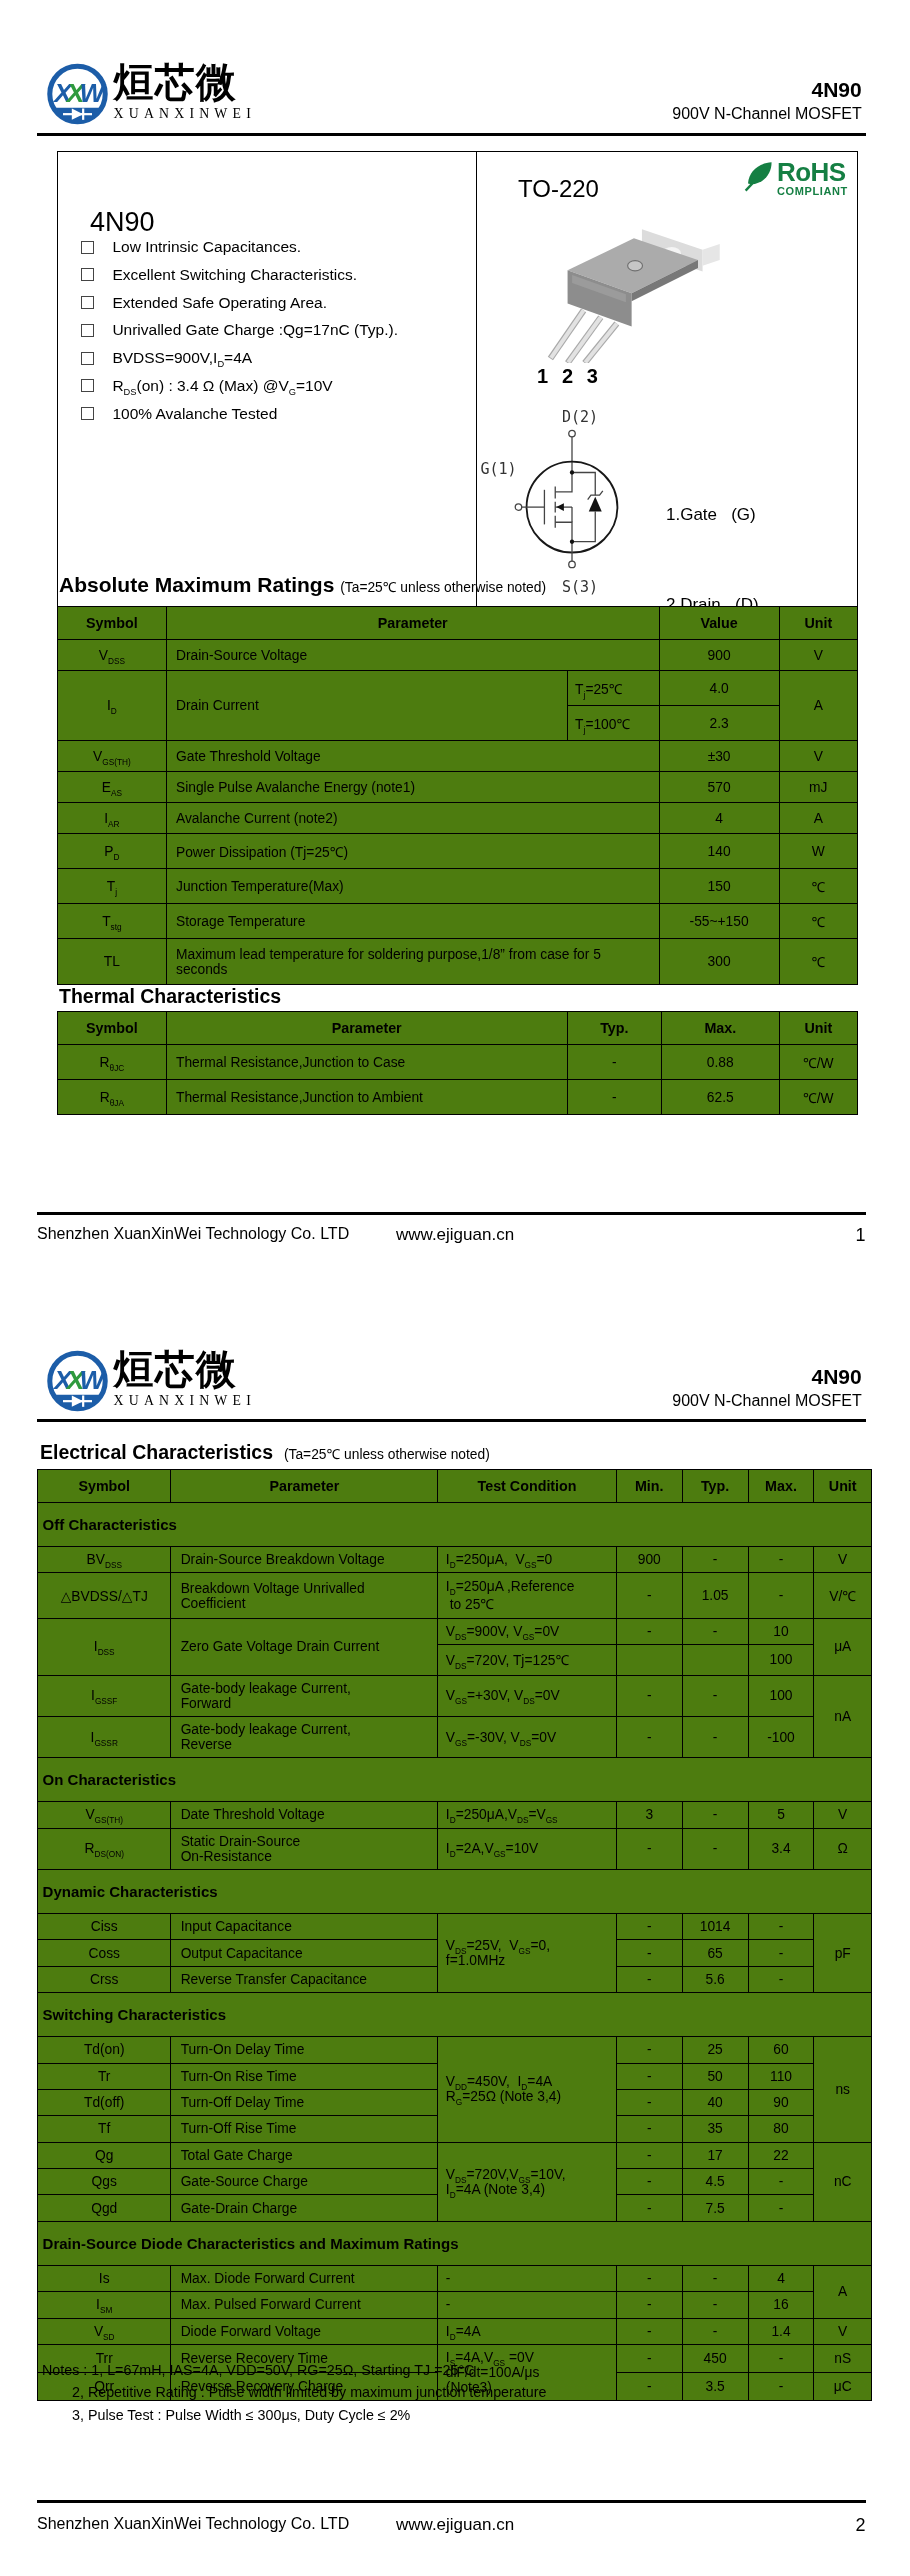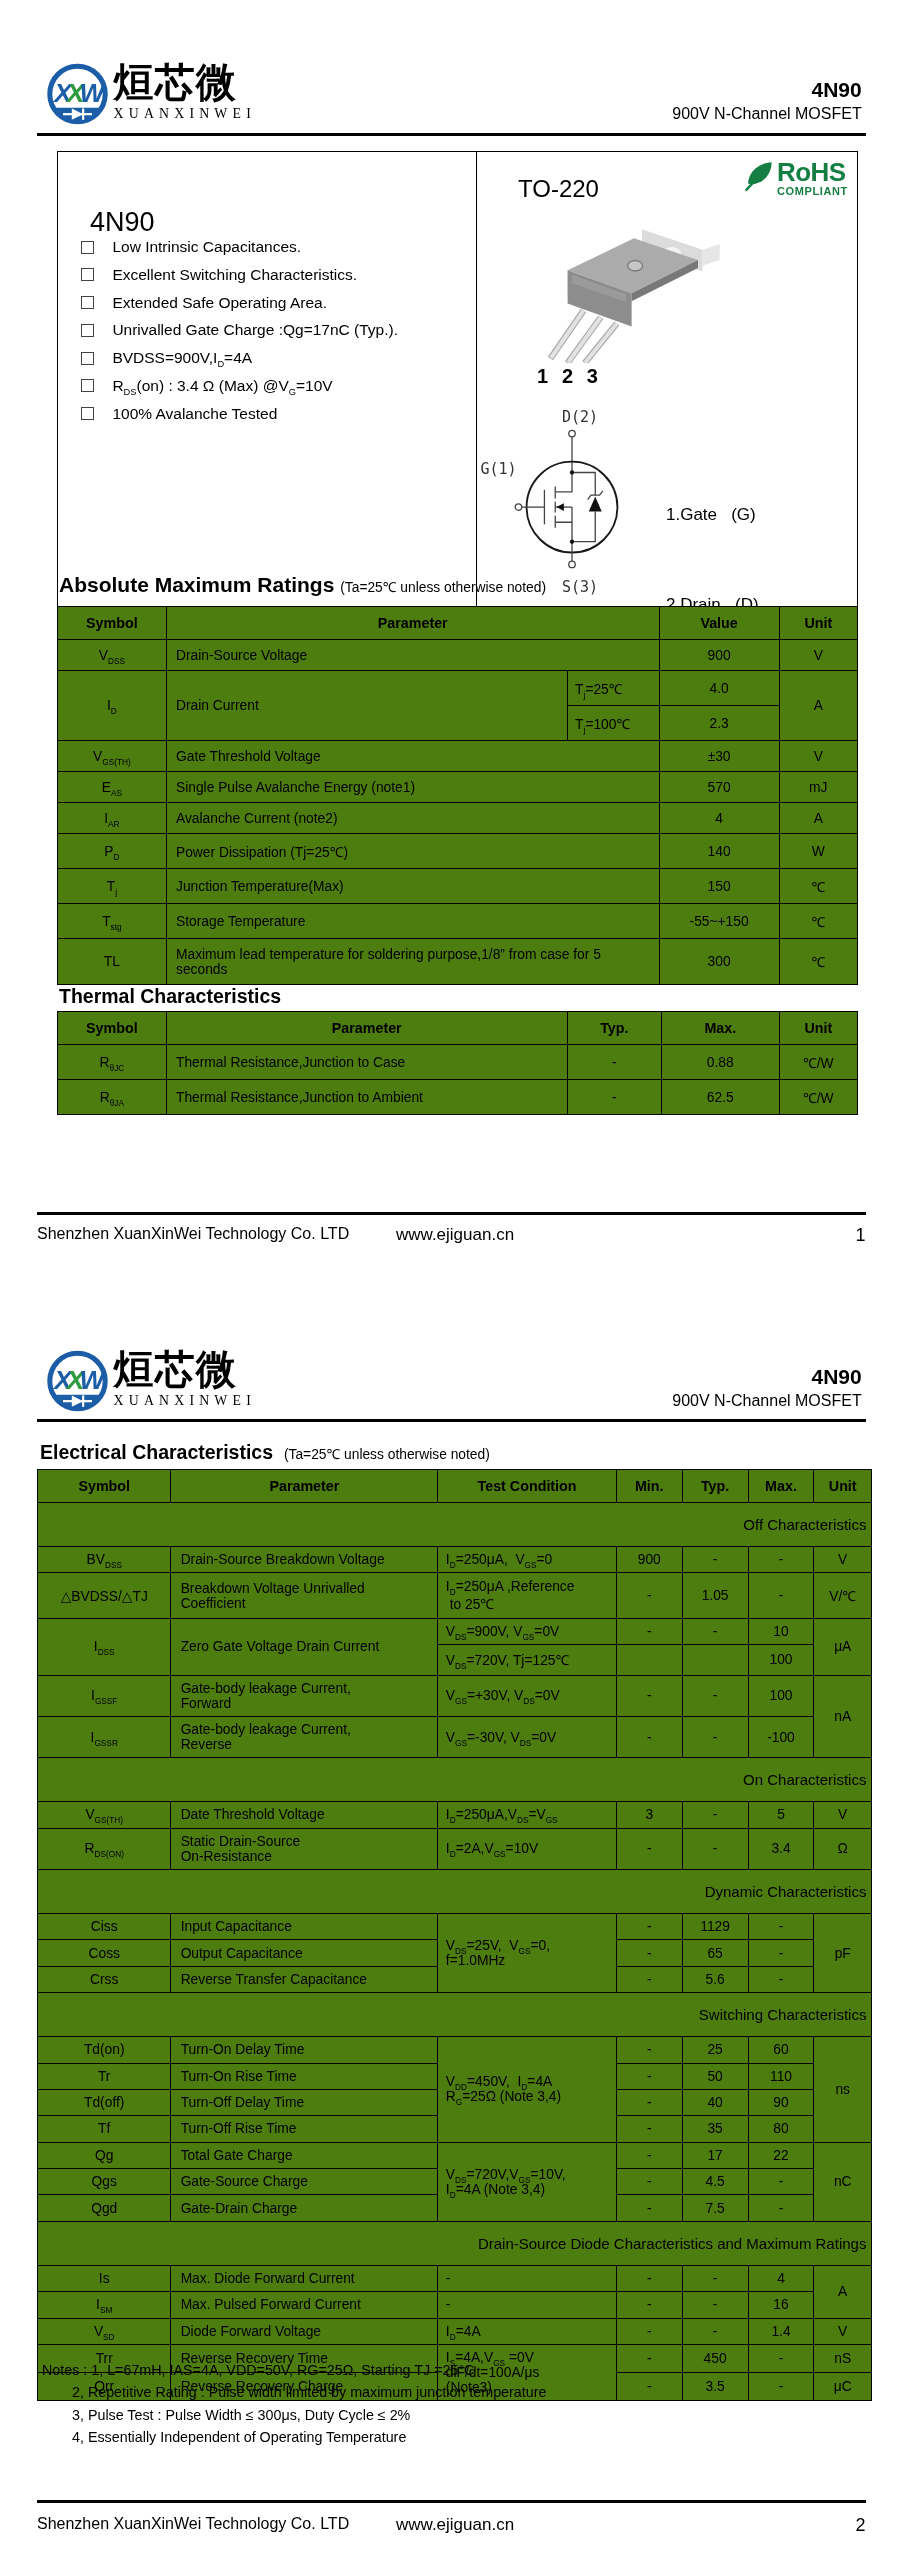--- a/index.html
+++ b/index.html
@@ -62,21 +62,21 @@
   
   table.tbl{border-collapse:collapse;table-layout:fixed;position:absolute;
     background:#4d7c0f;font-size:13.8px;}
   .tbl th,.tbl td{border:0.6px solid #000;border-top-width:1.1px;border-bottom-width:1.1px;
     padding:6.3px 4.6px;text-align:center;vertical-align:middle;white-space:pre-wrap;
     overflow:hidden;}
   .tbl{border:1.7px solid #000;}
   .tbl th{font-size:14.3px;padding:8px 3.4px;}
   .tbl td.param{text-align:left;padding-left:9.2px;}
   .tbl td.cond{text-align:left;padding-left:7.5px;}
-  .tbl tr.sec td{text-align:right;font-weight:normal;font-size:15px;
+  .tbl tr.sec td{text-align:left;font-weight:bold;font-size:15px;
     padding:13px 4.6px 13px 4.6px;}
   .amr td{padding:7.5px 4.6px;margin-top:9px;}
   .elec td{padding:5.2px 4px;}
 
   .notes{position:absolute;font-size:14.3px;line-height:22.4px;}
   .notes .indent{padding-left:30px;}
 </style>
 </head>
 <body>
 
@@ -471,21 +471,21 @@
   <tr class="sec">
         <td colspan="7">Dynamic Characteristics</td>
       </tr>
 
   <tr>
     <td class="sym">Ciss</td>
     <td class="param">Input Capacitance</td>
     <td class="cond" rowspan="3">V<sub>DS</sub>=25V,  V<sub>GS</sub>=0,
 f=1.0MHz</td>
     <td>-</td>
-    <td>1129</td>
+    <td>1014</td>
     <td>-</td>
     <td rowspan="3">pF</td>
   </tr>
   <tr>
     <td class="sym">Coss</td>
     <td class="param">Output Capacitance</td>
     <td>-</td>
     <td>65</td>
     <td>-</td>
   </tr>
@@ -606,21 +606,20 @@
     <td>-</td>
     <td>μC</td>
   </tr>
 </tbody>
   </table>
 
 <div class="notes" style="left:42px;top:2359px">
   <div>Notes : 1, L=67mH, IAS=4A, VDD=50V, RG=25Ω, Starting TJ =25°C</div>
   <div class="indent">2, Repetitive Rating : Pulse width limited by maximum junction temperature</div>
   <div class="indent">3, Pulse Test : Pulse Width ≤ 300μs, Duty Cycle ≤ 2%</div>
-  <div class="indent">4, Essentially Independent of Operating Temperature</div>
 </div>
 
 <div class="rule" style="top:2500px;height:2.9px"></div>
 <div class="footer-text" style="top:2515px">
   <span class="f-company">Shenzhen XuanXinWei Technology Co. LTD</span>
   <span class="f-site">www.ejiguan.cn</span>
   <span class="f-page">2</span>
 </div>
 
 

